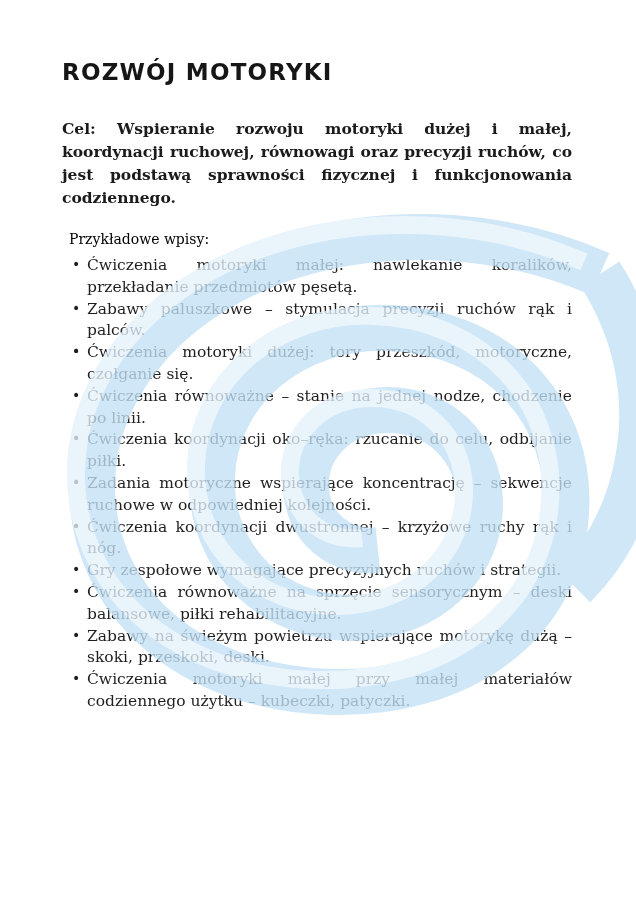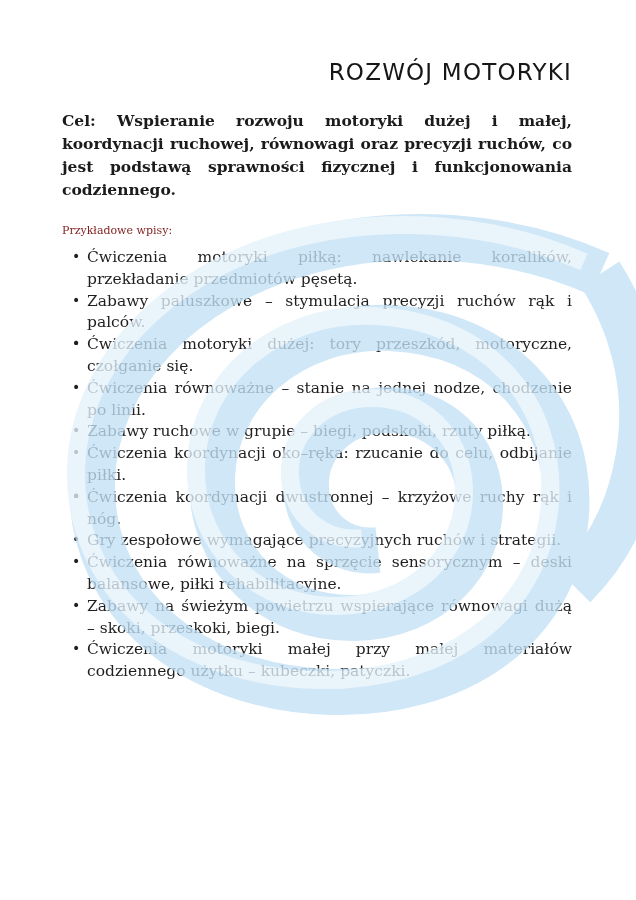--- a/index.html
+++ b/index.html
@@ -12,41 +12,41 @@
   .page {
     position: relative;
     width: 636px; height: 900px;
     box-sizing: border-box;
     padding: 60px 64px 0 62px;
     color: #1f1f1f;
     overflow: hidden;
   }
   .doc-title {
     margin: 0;
-    text-align: right;
+    text-align: left;
     font-family: "DejaVu Sans", sans-serif;
-    font-weight: 400;
+    font-weight: 700;
     font-size: 23px;
     line-height: 25px;
     letter-spacing: 1.2px;
     color: #161616;
   }
   .goal {
-    margin: 24px 0 0 0;
+    margin: 32px 0 0 0;
     font-weight: 700;
     font-size: 15.5px;
     line-height: 23px;
     text-align: justify;
     color: #1b1b1b;
   }
   .entries-heading {
-    margin: 19px 0 0 0;
-    font-size: 11px;
+    margin: 19px 0 0 7px;
+    font-size: 14px;
     line-height: 22px;
-    color: #7f1d1d;
+    color: #000000;
   }
   ul.entries {
     list-style: none;
     margin: 5px 0 0 0;
     padding: 0;
     font-size: 15.5px;
     line-height: 21.8px;
     color: #1f1f1f;
   }
   ul.entries li {
@@ -78,21 +78,21 @@
   <h1 class="doc-title">ROZWÓJ MOTORYKI</h1>
 
   <p class="goal">Cel: Wspieranie rozwoju motoryki dużej i małej, koordynacji ruchowej, równowagi oraz precyzji ruchów, co jest podstawą sprawności fizycznej i funkcjonowania codziennego.</p>
 
   <p class="entries-heading">Przykładowe wpisy:</p>
 
   <ul class="entries">
 
       <li class="entry">
         <span class="marker">•</span>
-        <span class="entry-text">Ćwiczenia motoryki piłką: nawlekanie koralików, przekładanie przedmiotów pęsetą.</span>
+        <span class="entry-text">Ćwiczenia motoryki małej: nawlekanie koralików, przekładanie przedmiotów pęsetą.</span>
       </li>
 
       <li class="entry">
         <span class="marker">•</span>
         <span class="entry-text">Zabawy paluszkowe – stymulacja precyzji ruchów rąk i palców.</span>
       </li>
 
       <li class="entry">
         <span class="marker">•</span>
       </li>
@@ -102,34 +102,34 @@
         <span class="entry-text">Ćwiczenia motoryki dużej: tory przeszkód, motoryczne, czołganie się.</span>
       </li>
 
       <li class="entry">
         <span class="marker">•</span>
         <span class="entry-text">Ćwiczenia równoważne – stanie na jednej nodze, chodzenie po linii.</span>
       </li>
 
       <li class="entry">
         <span class="marker">•</span>
-        <span class="entry-text">Zabawy ruchowe w grupie – biegi, podskoki, rzuty piłką.</span>
       </li>
 
       <li class="entry">
         <span class="marker">•</span>
         <span class="entry-text">Ćwiczenia koordynacji oko–ręka: rzucanie do celu, odbijanie piłki.</span>
       </li>
 
       <li class="entry">
         <span class="marker">•</span>
       </li>
 
       <li class="entry">
         <span class="marker">•</span>
+        <span class="entry-text">Zadania motoryczne wspierające koncentrację – sekwencje ruchowe w odpowiedniej kolejności.</span>
       </li>
 
       <li class="entry">
         <span class="marker">•</span>
       </li>
 
       <li class="entry">
         <span class="marker">•</span>
       </li>
 
@@ -143,21 +143,21 @@
         <span class="entry-text">Gry zespołowe wymagające precyzyjnych ruchów i strategii.</span>
       </li>
 
       <li class="entry">
         <span class="marker">•</span>
         <span class="entry-text">Ćwiczenia równoważne na sprzęcie sensorycznym – deski balansowe, piłki rehabilitacyjne.</span>
       </li>
 
       <li class="entry">
         <span class="marker">•</span>
-        <span class="entry-text">Zabawy na świeżym powietrzu wspierające równowagi dużą – skoki, przeskoki, biegi.</span>
+        <span class="entry-text">Zabawy na świeżym powietrzu wspierające motorykę dużą – skoki, przeskoki, deski.</span>
       </li>
 
       <li class="entry">
         <span class="marker">•</span>
         <span class="entry-text">Ćwiczenia motoryki małej przy małej materiałów codziennego użytku – kubeczki, patyczki.</span>
       </li>
 
     </ul>
 
   <svg class="watermark" viewBox="0 0 636 900" xmlns="http://www.w3.org/2000/svg" aria-hidden="true">

